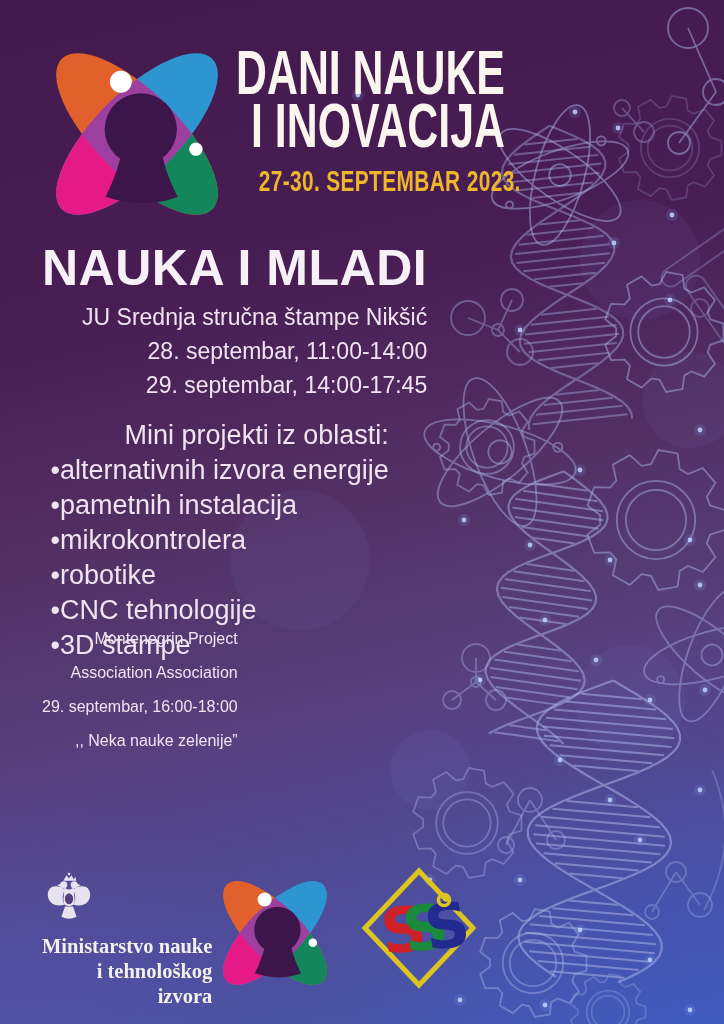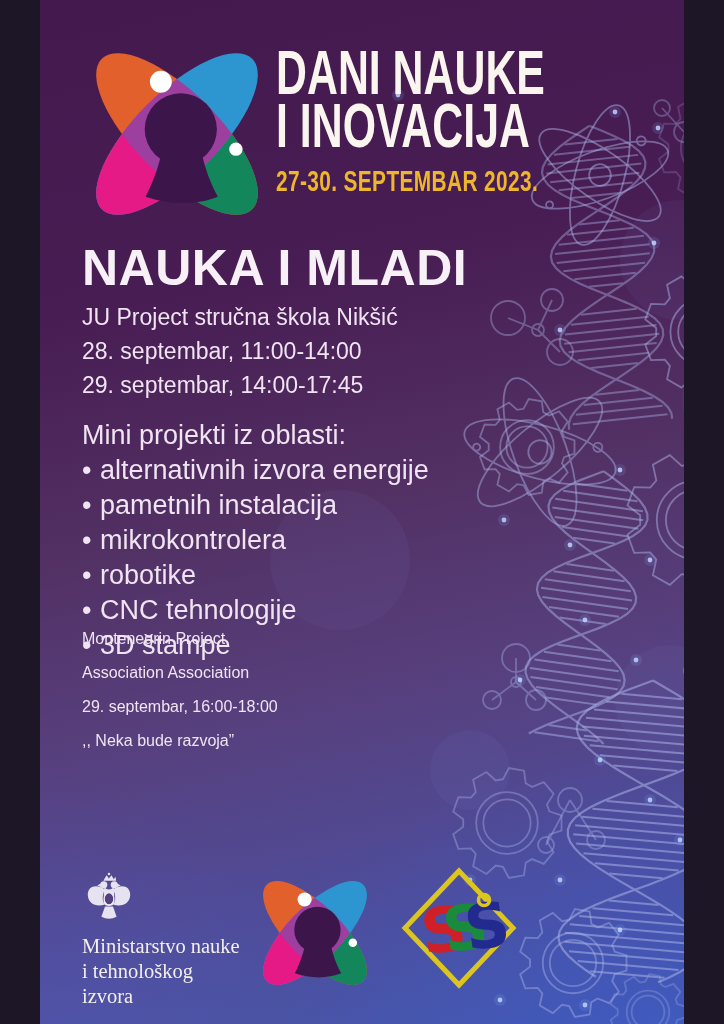--- a/index.html
+++ b/index.html
@@ -1,22 +1,23 @@
 <!DOCTYPE html>
 <html><head>
 <meta charset="utf-8">
 <style>
   html,body{margin:0;padding:0;background:#1c1626;}
   .poster{
-    position:relative;width:644px;height:1024px;margin:0 auto;overflow:hidden;
+    position:relative;width:724px;height:1024px;margin:0 auto;overflow:hidden;
     font-family:"Liberation Sans",sans-serif;color:#f2e7f3;
     background-image:
       radial-gradient(620px 520px at 96% 104%, rgba(52,92,220,.42), rgba(52,92,220,0) 62%),
       radial-gradient(420px 420px at 2% 100%, rgba(90,90,190,.25), rgba(90,90,190,0) 60%),
       linear-gradient(168deg,#44194e 0%,#481d53 28%,#523063 48%,#57407e 66%,#4e4d9b 84%,#4659ac 100%);
+    text-align: right;
   }
   svg.decor{position:absolute;inset:0;width:724px;height:1024px;pointer-events:none;}
   .hidden-defs{position:absolute;width:0;height:0;}
 
   .logo-main{position:absolute;left:42px;top:36px;width:190px;height:196px;}
   .title-block{position:absolute;left:236px;top:46px;}
   .title-line{font-size:63px;font-weight:700;line-height:53px;color:#faf5ef;
     transform:scaleX(.68);transform-origin:left top;white-space:nowrap;letter-spacing:0;}
   .date-range{margin-top:13px;font-size:29px;font-weight:700;color:#eeb62b;
     transform:scaleX(.72);transform-origin:left top;white-space:nowrap;letter-spacing:.5px;}
@@ -27,21 +28,21 @@
 
   .projects{position:absolute;left:42px;top:418px;font-size:27px;line-height:35px;color:#f0e4f2;}
   .projects ul{list-style:none;margin:0;padding:0;}
   .projects li{display:flex;}
   .bullet{width:18px;}
 
   .association{position:absolute;left:42px;top:622px;font-size:16px;line-height:34px;color:#f0e4f2;}
 
   .ministry{position:absolute;left:42px;top:872px;}
   .coat{width:50px;height:56px;display:block;margin-left:2px;}
-  .ministry-text{margin-top:6px;font-family:"Liberation Serif",serif;font-weight:400;
+  .ministry-text{margin-top:6px;font-family:"Liberation Serif",serif;font-weight:700;
     font-size:20.5px;line-height:25px;color:#f4efe9;}
   .logo-footer{position:absolute;left:214px;top:870px;width:122px;height:126px;}
   .diamond-logo{position:absolute;left:360px;top:864px;width:118px;height:128px;}
 </style>
 </head>
 <body>
 
 <svg class="hidden-defs" aria-hidden="true">
   <defs>
     <clipPath id="clipA">
@@ -403,21 +404,21 @@
 
   <div class="title-block">
     <div class="title-line">DANI NAUKE</div>
     <div class="title-line">I INOVACIJA</div>
     <div class="date-range">27-30. SEPTEMBAR 2023.</div>
   </div>
 
   <section class="event">
     <div class="event-title">NAUKA I MLADI</div>
     <div class="body-lines">
-      <div>JU Project stručna škola Nikšić</div>
+      <div>JU Srednja stručna štampe Nikšić</div>
       <div>28. septembar, 11:00-14:00</div>
       <div>29. septembar, 14:00-17:45</div>
     </div>
   </section>
 
   <section class="projects">
     <div>Mini projekti iz oblasti:</div>
     <ul>
       <li>
           <span class="bullet">•</span>
@@ -443,21 +444,21 @@
           <span class="bullet">•</span>
           <span>3D štampe</span>
         </li>
     </ul>
   </section>
 
   <section class="association">
     <div>Montenegrin Project</div>
     <div>Association Association</div>
     <div>29. septembar, 16:00-18:00</div>
-    <div>,, Neka bude razvoja”</div>
+    <div>,, Neka nauke zelenije”</div>
   </section>
 
   <div class="ministry">
     <svg class="coat" viewBox="0 0 60 70">
       <g fill="#f2eef6" opacity=".93">
         <path d="M24 9 l3 -5 3 4 3 -4 3 5 2 -3 1 5 h-16 z"></path>
         <circle cx="30" cy="2.5" r="1.6"></circle>
         <circle cx="23.5" cy="16" r="4.4"></circle>
         <circle cx="36.5" cy="16" r="4.4"></circle>
         <path d="M20 14.5 l-4.8 2.3 4.8 2.1z"></path>

